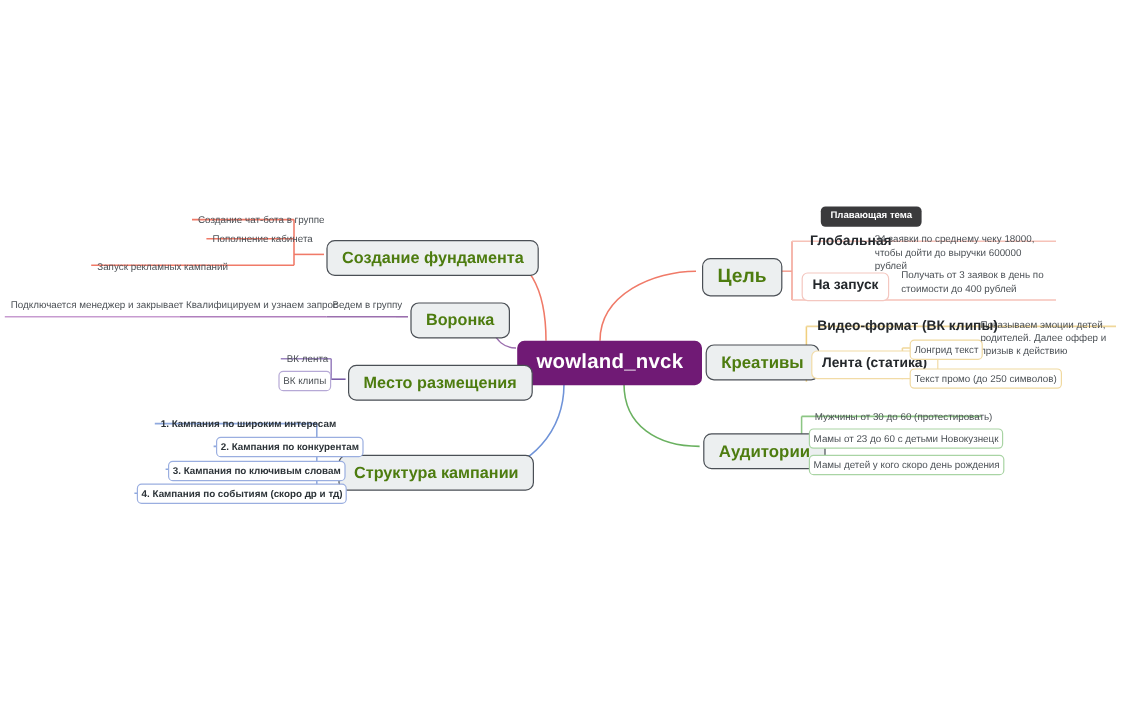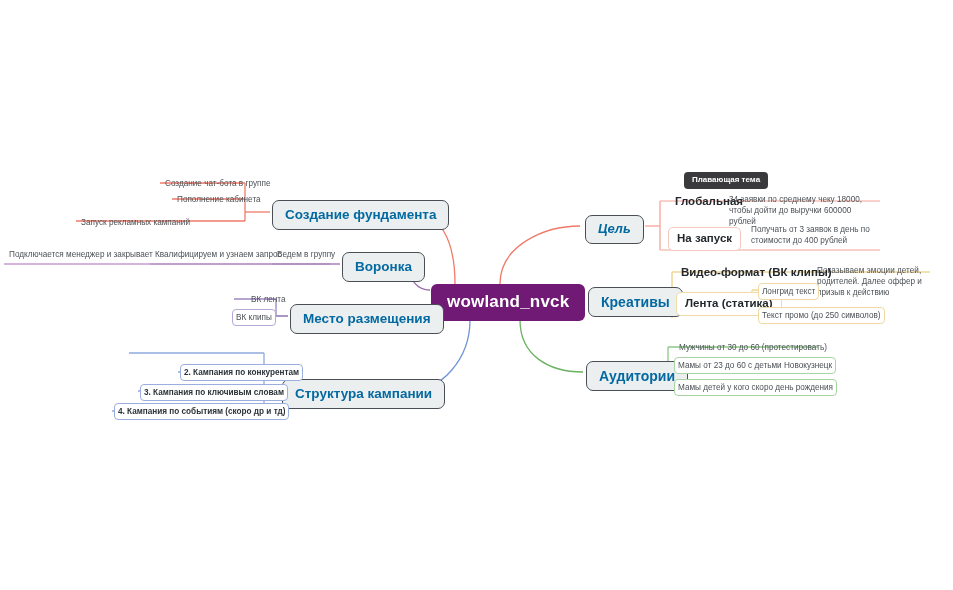--- a/index.html
+++ b/index.html
@@ -34,21 +34,21 @@
     font-weight: bold;
     padding: 9px 16px;
     letter-spacing: .2px;
     line-height: 1.1;
   }
   
   .branch {
     background: #eceff0;
     border: 1.4px solid #4a4f55;
     border-radius: 7px;
-    color: #0369a1;
+    color: #4d7c0f;
     font-size: 13.5px;
     font-weight: bold;
     padding: 6px 12px;
     line-height: 1.15;
   }
   
   .sub-bold {
     color: #24282c;
     font-size: 11.5px;
     font-weight: bold;
@@ -169,31 +169,32 @@
   <div class="node leaf" style="left:162px; top:176px;">Создание чат-бота в группе</div>
   <div class="node leaf" style="left:174px; top:192px;">Пополнение кабинета</div>
   <div class="node leaf" style="left:78px; top:215px;">Запуск рекламных кампаний</div>
 
   <div class="node branch" style="left:342px; top:252px;">Воронка</div>
   <div class="node leaf" style="left:274px; top:247px;">Ведем в группу</div>
   <div class="node leaf" style="left:152px; top:247px;">Квалифицируем и узнаем запрос</div>
   <div class="node leaf" style="left:6px; top:247px;">Подключается менеджер и закрывает</div>
 
   <div class="node branch" style="left:290px; top:304px;">Место размещения</div>
-  <div class="node leaf" style="left:236px; top:292px;margin-left:12px;">ВК лента</div>
+  <div class="node leaf" style="left:236px; top:292px;">ВК лента</div>
   <div class="node leaf boxed violet" style="left:232px; top:309px;">ВК клипы</div>
 
   <div class="node branch" style="left:282px; top:379px;">Структура кампании</div>
+  <div class="node leaf" style="left:131px; top:346px; font-weight:bold; color:#2c3338;">1. Кампания по широким интересам</div>
   <div class="node leaf boxed blue" style="left:180px; top:364px; font-weight:bold; color:#2c3338;">2. Кампания по конкурентам</div>
   <div class="node leaf boxed blue" style="left:140px; top:384px; font-weight:bold; color:#2c3338;">3. Кампания по ключивым словам</div>
   <div class="node leaf boxed blue" style="left:114px; top:403px; font-weight:bold; color:#2c3338;">4. Кампания по событиям (скоро др и тд)</div>
 
   <div class="node badge" style="left:684px; top:172px;">Плавающая тема</div>
 
-  <div class="node branch" style="left:585px; top:215px; font-size:13px;font-style:italic;">Цель</div>
+  <div class="node branch" style="left:585px; top:215px; font-size:16px;">Цель</div>
   <div class="node sub-bold" style="left:672px; top:193px;">Глобальная</div>
   <div class="node leaf multi" style="left:726px; top:192px; width:155px;">34 заявки по среднему чеку 18000, чтобы дойти до выручки 600000 рублей</div>
   <div class="node sub-bold pinkbox" style="left:668px; top:227px;">На запуск</div>
   <div class="node leaf multi" style="left:748px; top:222px; width:142px;">Получать от 3 заявок в день по стоимости до 400 рублей</div>
 
   <div class="node branch" style="left:588px; top:287px; font-size:14px;">Креативы</div>
   <div class="node leaf multi" style="left:814px; top:263px; width:140px;">Показываем эмоции детей, родителей. Далее оффер и призыв к действию</div>
   <div class="node sub-bold" style="left:678px; top:264px;">Видео-формат (ВК клипы)</div>
   <div class="node sub-bold goldbox" style="left:676px; top:292px;">Лента (статика)</div>
   <div class="node leaf boxed gold" style="left:758px; top:283px;">Лонгрид текст</div>

